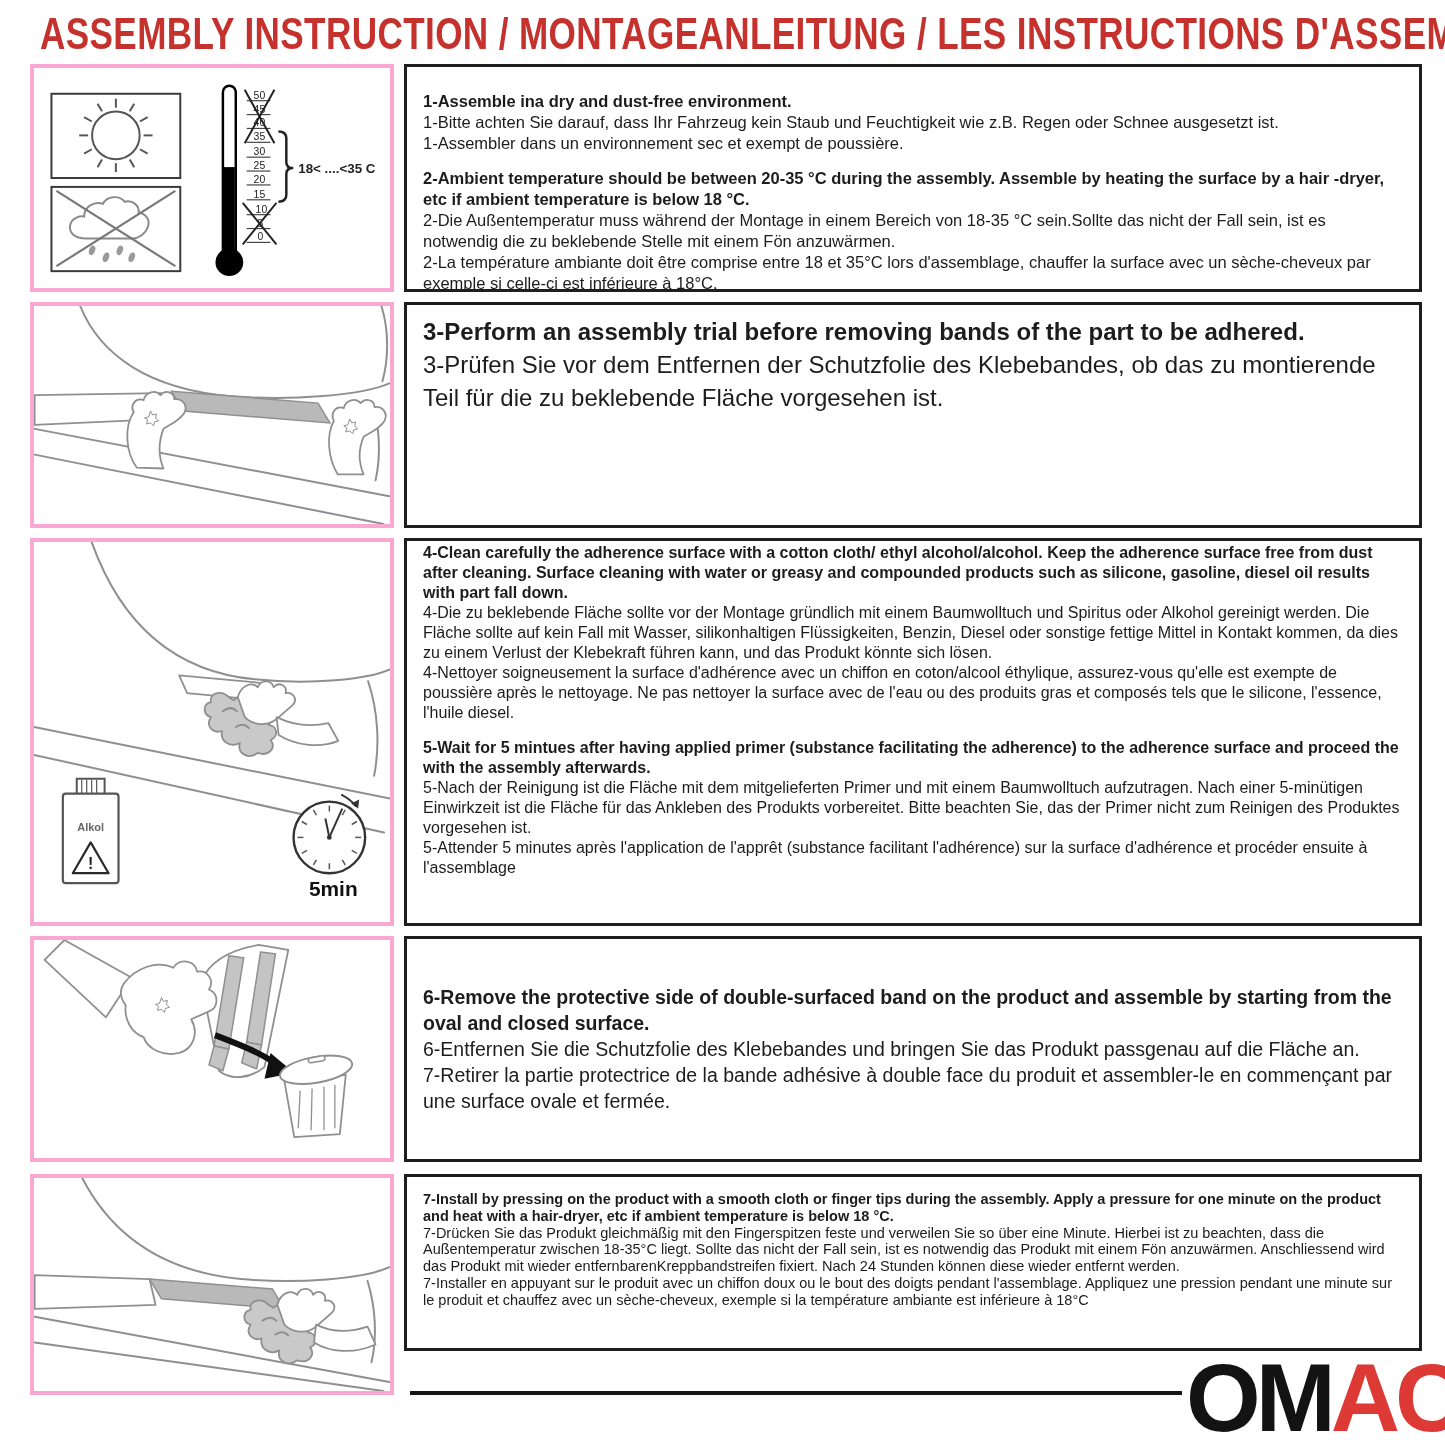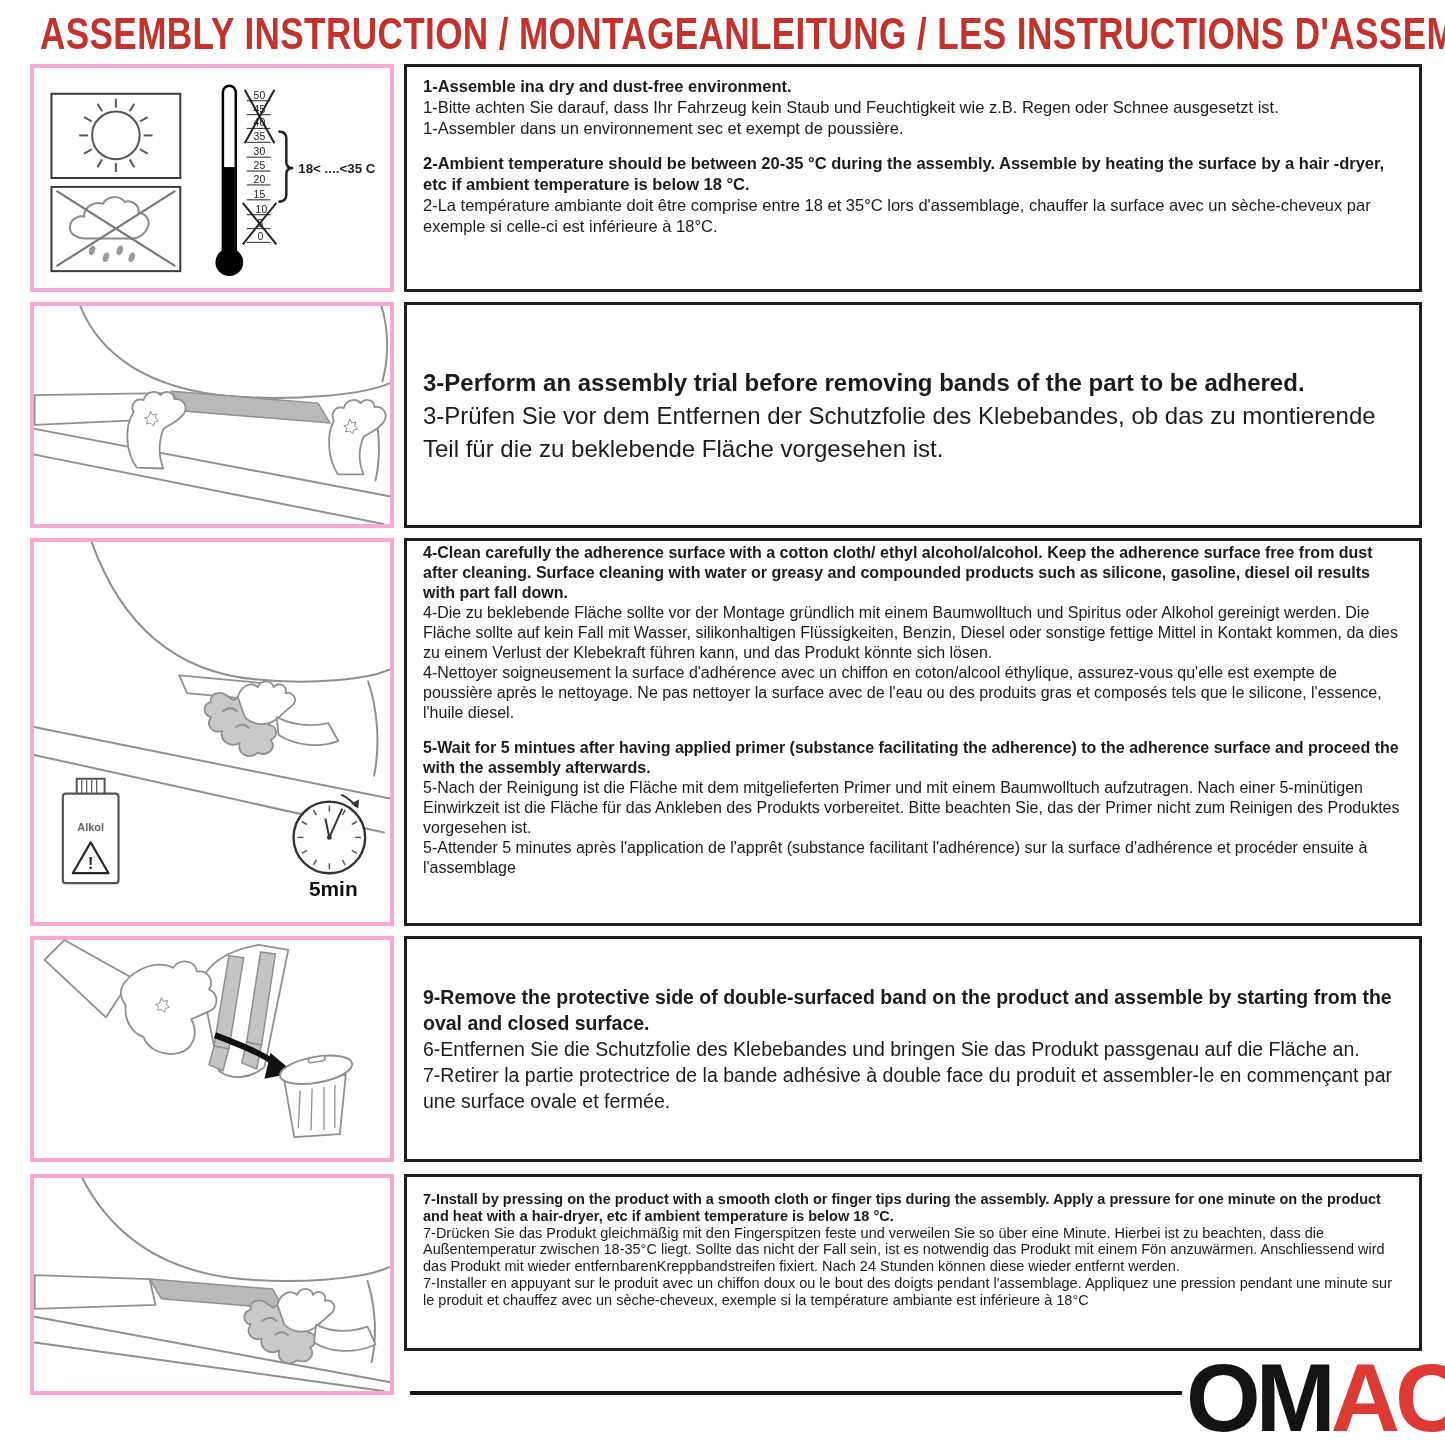--- a/index.html
+++ b/index.html
@@ -6,22 +6,22 @@
   .page{position:relative;width:1445px;height:1445px;background:#fff;
         font-family:"Liberation Sans",sans-serif;color:#1c1c1c;overflow:hidden;}
   .title{position:absolute;left:40px;top:8px;font-size:45px;font-weight:700;
          color:#c5312c;white-space:nowrap;transform:scaleX(0.78);
          transform-origin:left top;letter-spacing:0.5px;}
   .ibox{position:absolute;left:30px;width:364px;border:4px solid #f9a8d4;
         background:#fff;box-sizing:border-box;}
   .ibox svg{display:block;width:100%;height:100%;}
   .tbox{position:absolute;left:404px;width:1018px;border:3px solid #1e1e1e;
         background:#fff;box-sizing:border-box;padding:10px 16px;}
-  #i1{top:64px;height:228px}   #t1{top:64px;height:228px;padding-top:9px}
-  #i2{top:302px;height:226px}  #t2{top:302px;height:226px;display:flex;flex-direction:column;justify-content:center}
+  #i1{top:64px;height:228px}   #t1{top:64px;height:228px;padding-top:24px}
+  #i2{top:302px;height:226px}  #t2{top:302px;height:226px;display:flex;flex-direction:column;justify-content:flex-start}
   #i3{top:538px;height:388px}  #t3{top:538px;height:388px;padding-top:2px}
   #i4{top:936px;height:226px}  #t4{top:936px;height:226px;display:flex;flex-direction:column;justify-content:center}
   #i5{top:1174px;height:221px} #t5{top:1174px;height:177px;padding-top:14px}
   p{margin:0;}
   .b{font-weight:700;}
   #t1 p{font-size:16.5px;line-height:21px}
   #t2 p{font-size:24px;line-height:33px}
   #t3 p{font-size:16px;line-height:20px}
   #t4 p{font-size:19.5px;line-height:26px}
   #t5 p{font-size:14.5px;line-height:16.8px}
@@ -119,20 +119,21 @@
         <text x="266" y="106" font-size="13.5" font-weight="600" fill="#222">18&lt; ....&lt;35 C</text>
       </g>
     </svg>
   </div>
   <div class="tbox" id="t1">
     <p class="b">1-Assemble ina dry and dust-free environment.</p>
     <p>1-Bitte achten Sie darauf, dass Ihr Fahrzeug kein Staub und Feuchtigkeit wie z.B. Regen oder Schnee ausgesetzt ist.</p>
     <p>1-Assembler dans un environnement sec et exempt de poussière.</p>
     <div class="gap1"></div>
     <p class="b">2-Ambient temperature should be between 20-35 °C  during the assembly. Assemble by heating the surface by a hair -dryer, etc if ambient temperature is below 18 °C.</p>
+    <p>2-Die Außentemperatur muss während der Montage in einem Bereich von 18-35 °C  sein.Sollte das nicht der Fall sein, ist es notwendig die zu beklebende Stelle mit einem Fön anzuwärmen.</p>
     <p>2-La température ambiante doit être comprise entre 18 et 35°C lors d'assemblage, chauffer la surface avec un sèche-cheveux par exemple si celle-ci est inférieure à 18°C.</p>
   </div>
 
   <div class="ibox" id="i2">
     <svg viewBox="0 0 358 220">
       <g>
         <path class="sk" d="M46,0 C66,50 116,84 198,91 C260,96 330,90 358,78"></path>
         <path class="sk" d="M350,0 C358,26 357,54 351,76"></path>
         <path class="skf" d="M0,90 L128,88 L134,114 L0,120 Z"></path>
         <path class="sk" d="M0,124 L358,192"></path>
@@ -247,21 +248,21 @@
             <line x1="280" y1="150" x2="279" y2="192"></line>
           <line x1="292" y1="148" x2="292" y2="192"></line>
             <line x1="303" y1="146" x2="303" y2="190"></line>
         </g>
         <ellipse cx="284" cy="131" rx="37" ry="13" fill="#fff" stroke="#8f8f8f" stroke-width="2" transform="rotate(-10 284 131)"></ellipse>
         <rect x="276" y="118" width="17" height="5" rx="2.5" fill="#fff" stroke="#8f8f8f" stroke-width="1.5" transform="rotate(-10 284 120)"></rect>
       </g>
     </svg>
   </div>
   <div class="tbox" id="t4">
-    <p class="b">9-Remove the protective side of double-surfaced band on the product and assemble by starting from the oval and closed surface.</p>
+    <p class="b">6-Remove the protective side of double-surfaced band on the product and assemble by starting from the oval and closed surface.</p>
     <p>6-Entfernen Sie die Schutzfolie des Klebebandes und bringen Sie das Produkt passgenau auf die Fläche an.</p>
     <p>7-Retirer la partie protectrice de la bande adhésive à double face du produit et assembler-le en commençant par une surface ovale et fermée.</p>
   </div>
 
   <div class="ibox" id="i5">
     <svg viewBox="0 0 358 215">
       <g>
         <path class="sk" d="M48,0 C76,54 126,94 208,102 C266,107 332,102 358,90"></path>
         <path class="skf" d="M0,98 L116,102 L122,128 L0,132 Z"></path>
         <path class="sk" d="M0,140 L358,206"></path>

